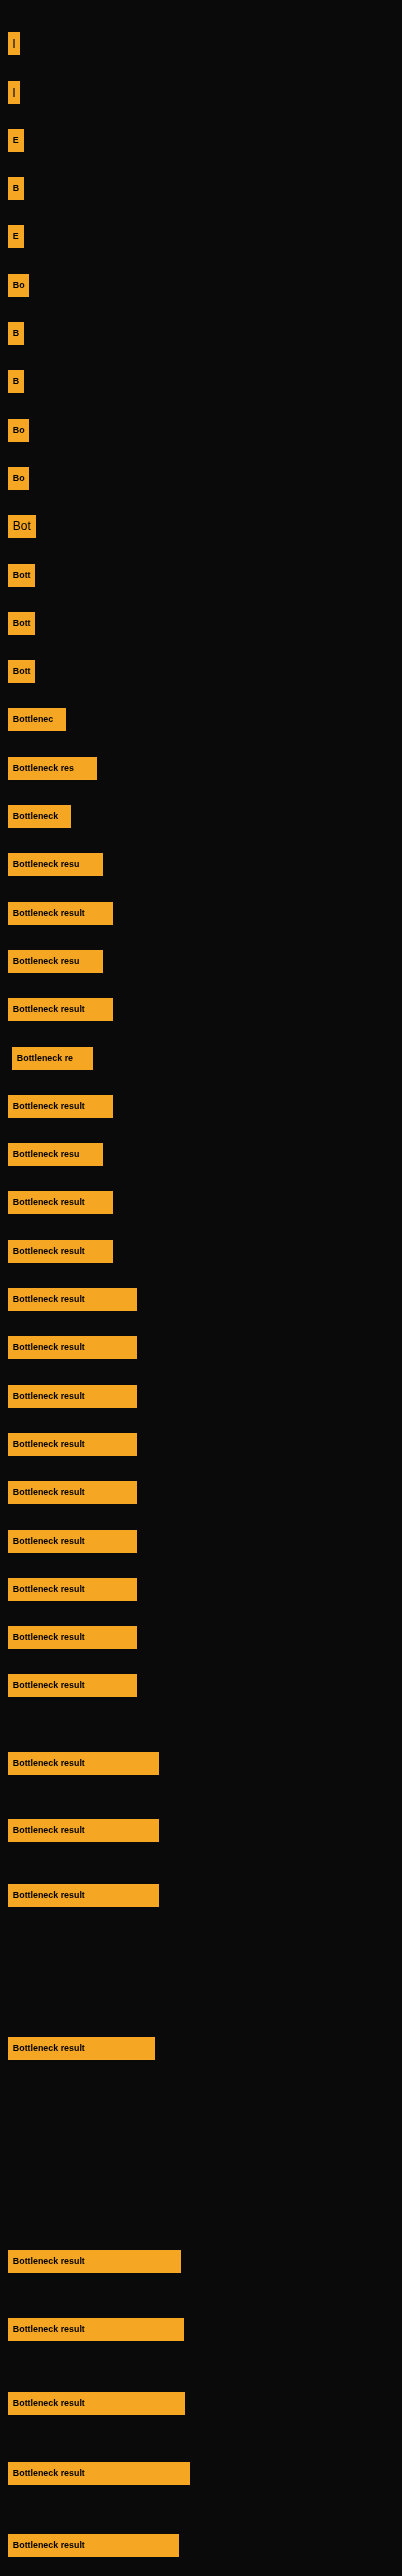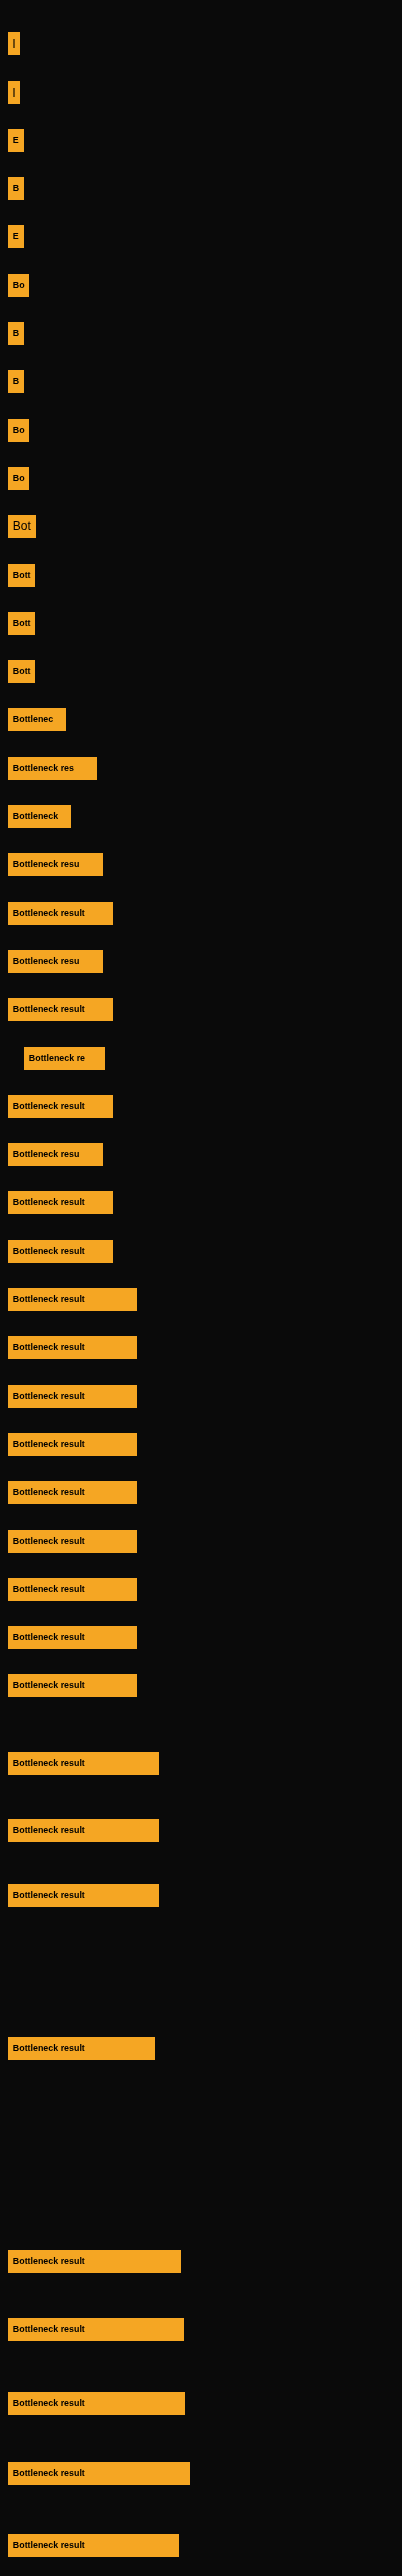--- a/index.html
+++ b/index.html
@@ -86,21 +86,21 @@
     </div>
     <div style="position: absolute; left: 8px; top: 902px; display: flex; align-items: center;">
       <div style="background-color: rgb(245, 166, 35); color: rgb(0, 0, 0); font-size: 8.9px; font-weight: bold; white-space: nowrap; padding: 3.2px 4.8px; height: 22.5px; display: flex; align-items: center; min-width: 105px;">Bottleneck result</div>
     </div>
     <div style="position: absolute; left: 8px; top: 950px; display: flex; align-items: center;">
       <div style="background-color: rgb(245, 166, 35); color: rgb(0, 0, 0); font-size: 8.9px; font-weight: bold; white-space: nowrap; padding: 3.2px 4.8px; height: 22.5px; display: flex; align-items: center; min-width: 95px;">Bottleneck resu</div>
     </div>
     <div style="position: absolute; left: 8px; top: 998px; display: flex; align-items: center;">
       <div style="background-color: rgb(245, 166, 35); color: rgb(0, 0, 0); font-size: 8.9px; font-weight: bold; white-space: nowrap; padding: 3.2px 4.8px; height: 22.5px; display: flex; align-items: center; min-width: 105px;">Bottleneck result</div>
     </div>
-    <div style="position: absolute; left: 24px; top: 1047px; display: flex; align-items: center;">
+    <div style="position: absolute; left: 12px; top: 1047px; display: flex; align-items: center;">
       <div style="background-color: rgb(245, 166, 35); color: rgb(0, 0, 0); font-size: 8.9px; font-weight: bold; white-space: nowrap; padding: 3.2px 4.8px; height: 22.5px; display: flex; align-items: center; min-width: 81px;">Bottleneck re</div>
     </div>
     <div style="position: absolute; left: 8px; top: 1095px; display: flex; align-items: center;">
       <div style="background-color: rgb(245, 166, 35); color: rgb(0, 0, 0); font-size: 8.9px; font-weight: bold; white-space: nowrap; padding: 3.2px 4.8px; height: 22.5px; display: flex; align-items: center; min-width: 105px;">Bottleneck result</div>
     </div>
     <div style="position: absolute; left: 8px; top: 1143px; display: flex; align-items: center;">
       <div style="background-color: rgb(245, 166, 35); color: rgb(0, 0, 0); font-size: 8.9px; font-weight: bold; white-space: nowrap; padding: 3.2px 4.8px; height: 22.5px; display: flex; align-items: center; min-width: 95px;">Bottleneck resu</div>
     </div>
     <div style="position: absolute; left: 8px; top: 1191px; display: flex; align-items: center;">
       <div style="background-color: rgb(245, 166, 35); color: rgb(0, 0, 0); font-size: 8.9px; font-weight: bold; white-space: nowrap; padding: 3.2px 4.8px; height: 22.5px; display: flex; align-items: center; min-width: 105px;">Bottleneck result</div>

